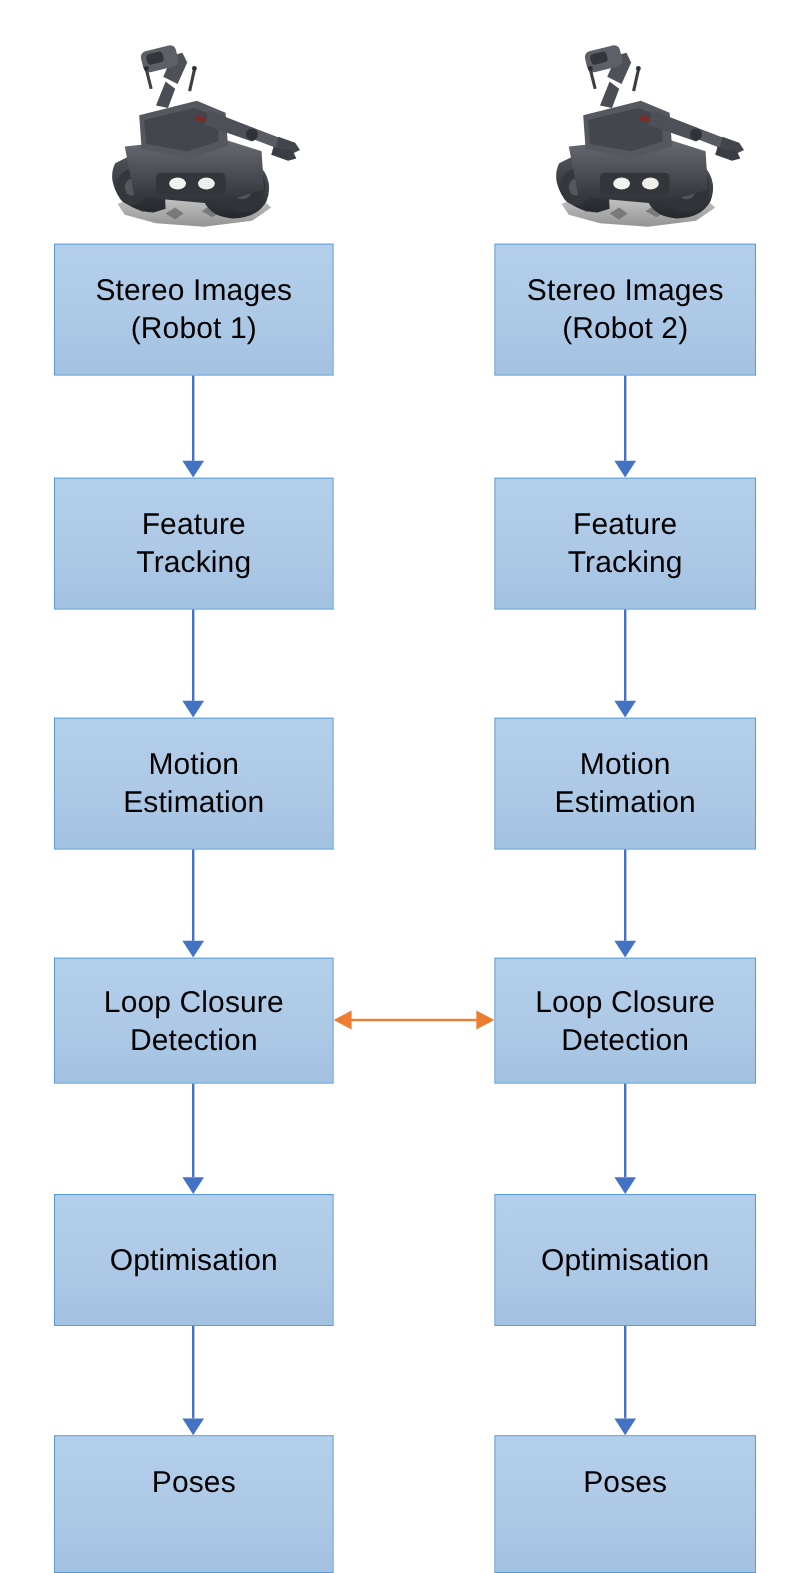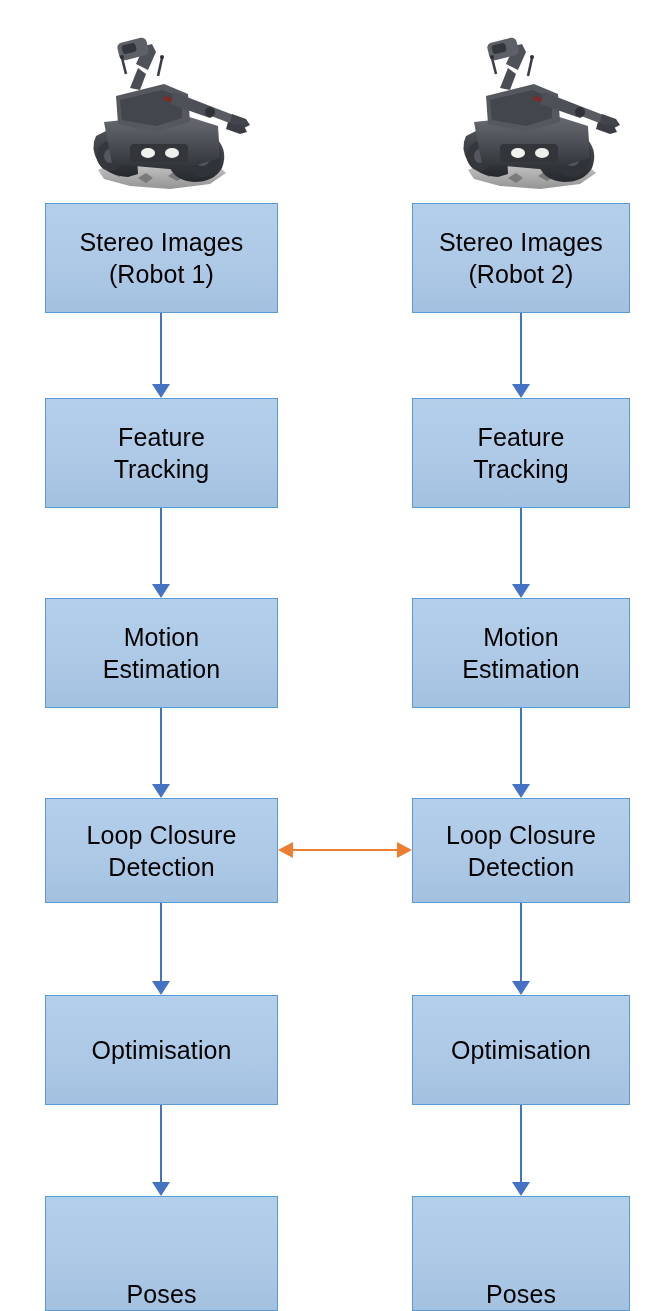--- a/index.html
+++ b/index.html
@@ -40,21 +40,21 @@
     font-family: "Liberation Sans", sans-serif;
   }
   .node .label {
     display: block;
     width: 100%;
     padding: 0 4px;
     box-sizing: border-box;
     white-space: pre-line;
   }
   .node.top-text {
-    align-items: flex-end;
+    align-items: flex-start;
     padding-top: 22px;
   }
 
   
   .robot {
     position: absolute;
     background: #ffffff;
   }
   .robot svg { display: block; }
 

